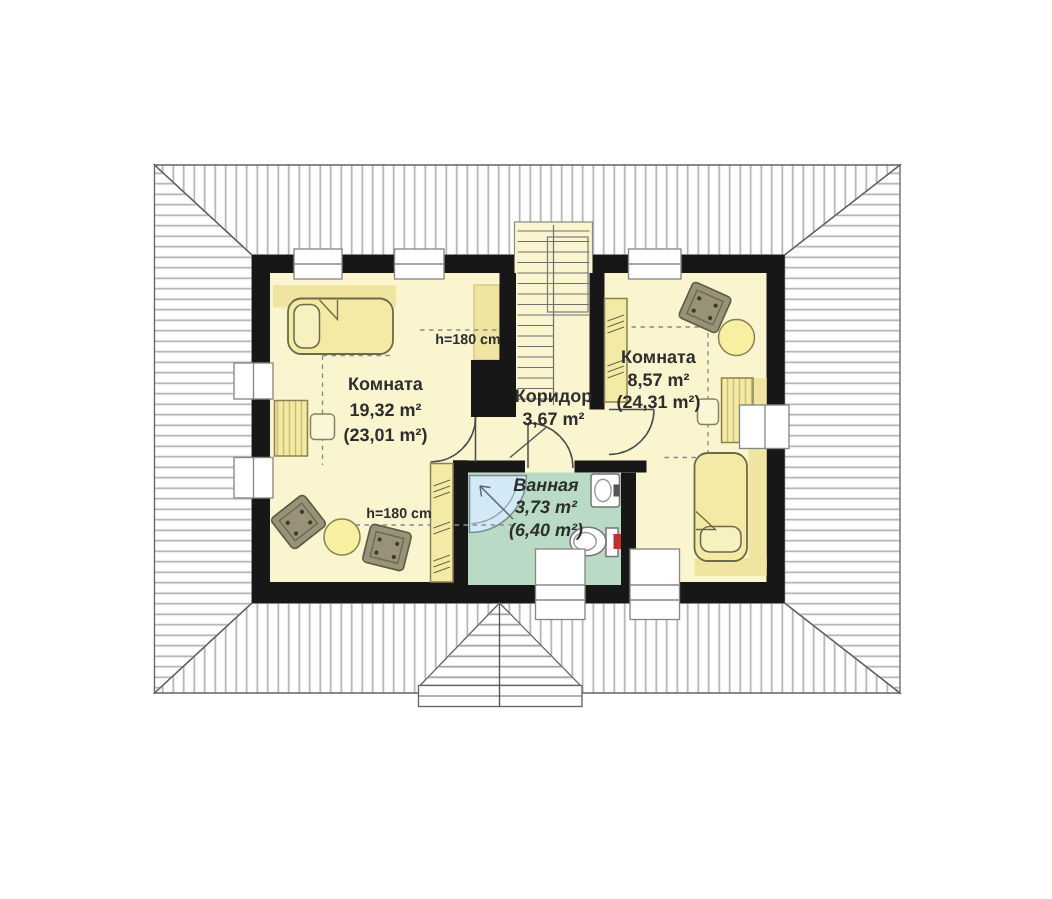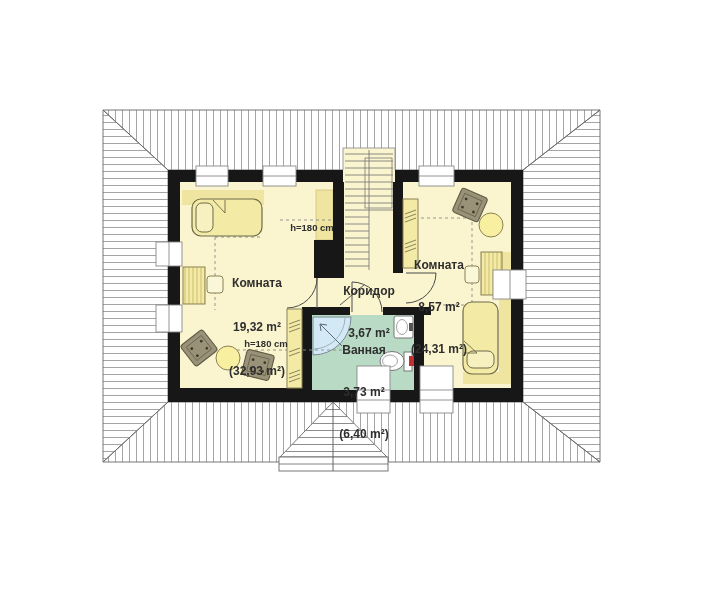--- a/index.html
+++ b/index.html
@@ -1,21 +1,21 @@
 <!DOCTYPE html>
 <html><head>
 <meta charset="utf-8">
 <style>
   html,body{margin:0;padding:0;background:#ffffff;}
   #canvas{position:relative;width:701px;height:599px;background:#fff;overflow:hidden;
           font-family:"Liberation Sans",sans-serif;}
   #plan-svg{position:absolute;left:0;top:0;}
   .room-label{position:absolute;transform:translateX(-50%);text-align:center;
               font-weight:700;font-size:12px;color:#2e2e2e;line-height:17px;white-space:nowrap;}
-  .room-label span{display:block;margin-top:27px;}
+  .room-label span{display:block;}
   .room-label.compact{line-height:15px;}
   .h-label{position:absolute;transform:translate(-50%,-50%);font-weight:700;font-size:9.5px;
            color:#2e2e2e;white-space:nowrap;}
 </style>
 </head>
 <body>
 
 <div id="canvas">
 
 <svg id="plan-svg" width="701" height="599" viewBox="0 0 701 599">
@@ -220,35 +220,35 @@
     <path d="M279,464 H388" stroke="#666" stroke-width="0.8"></path>
     <path d="M333,402 V471" stroke="#555" stroke-width="0.9"></path>
   </g>
 </svg>
 
 <div>
 
   <div class="room-label" style="left:257px;top:248px;">
     <span>Комната</span>
     <span>19,32 m²</span>
-    <span>(32,93 m²)</span>
+    <span>(23,01 m²)</span>
   </div>
 
   <div class="room-label compact" style="left:369px;top:257px;text-align:center;">
     <span>Коридор</span>
     <span>3,67 m²</span>
   </div>
 
   <div class="room-label compact" style="left:439px;top:231px;">
     <span>Комната</span>
     <span>8,57 m²</span>
     <span>(24,31 m²)</span>
   </div>
 
-  <div class="room-label compact" style="left:364px;top:316px;">
+  <div class="room-label compact" style="left:364px;top:316px;font-style:italic;">
     <span>Ванная</span>
     <span>3,73 m²</span>
     <span>(6,40 m²)</span>
   </div>
 
   <div class="h-label" style="left:312px;top:227px;">h=180 cm</div>
   <div class="h-label" style="left:266px;top:343px;">h=180 cm</div>
 
 </div>
 </div>

